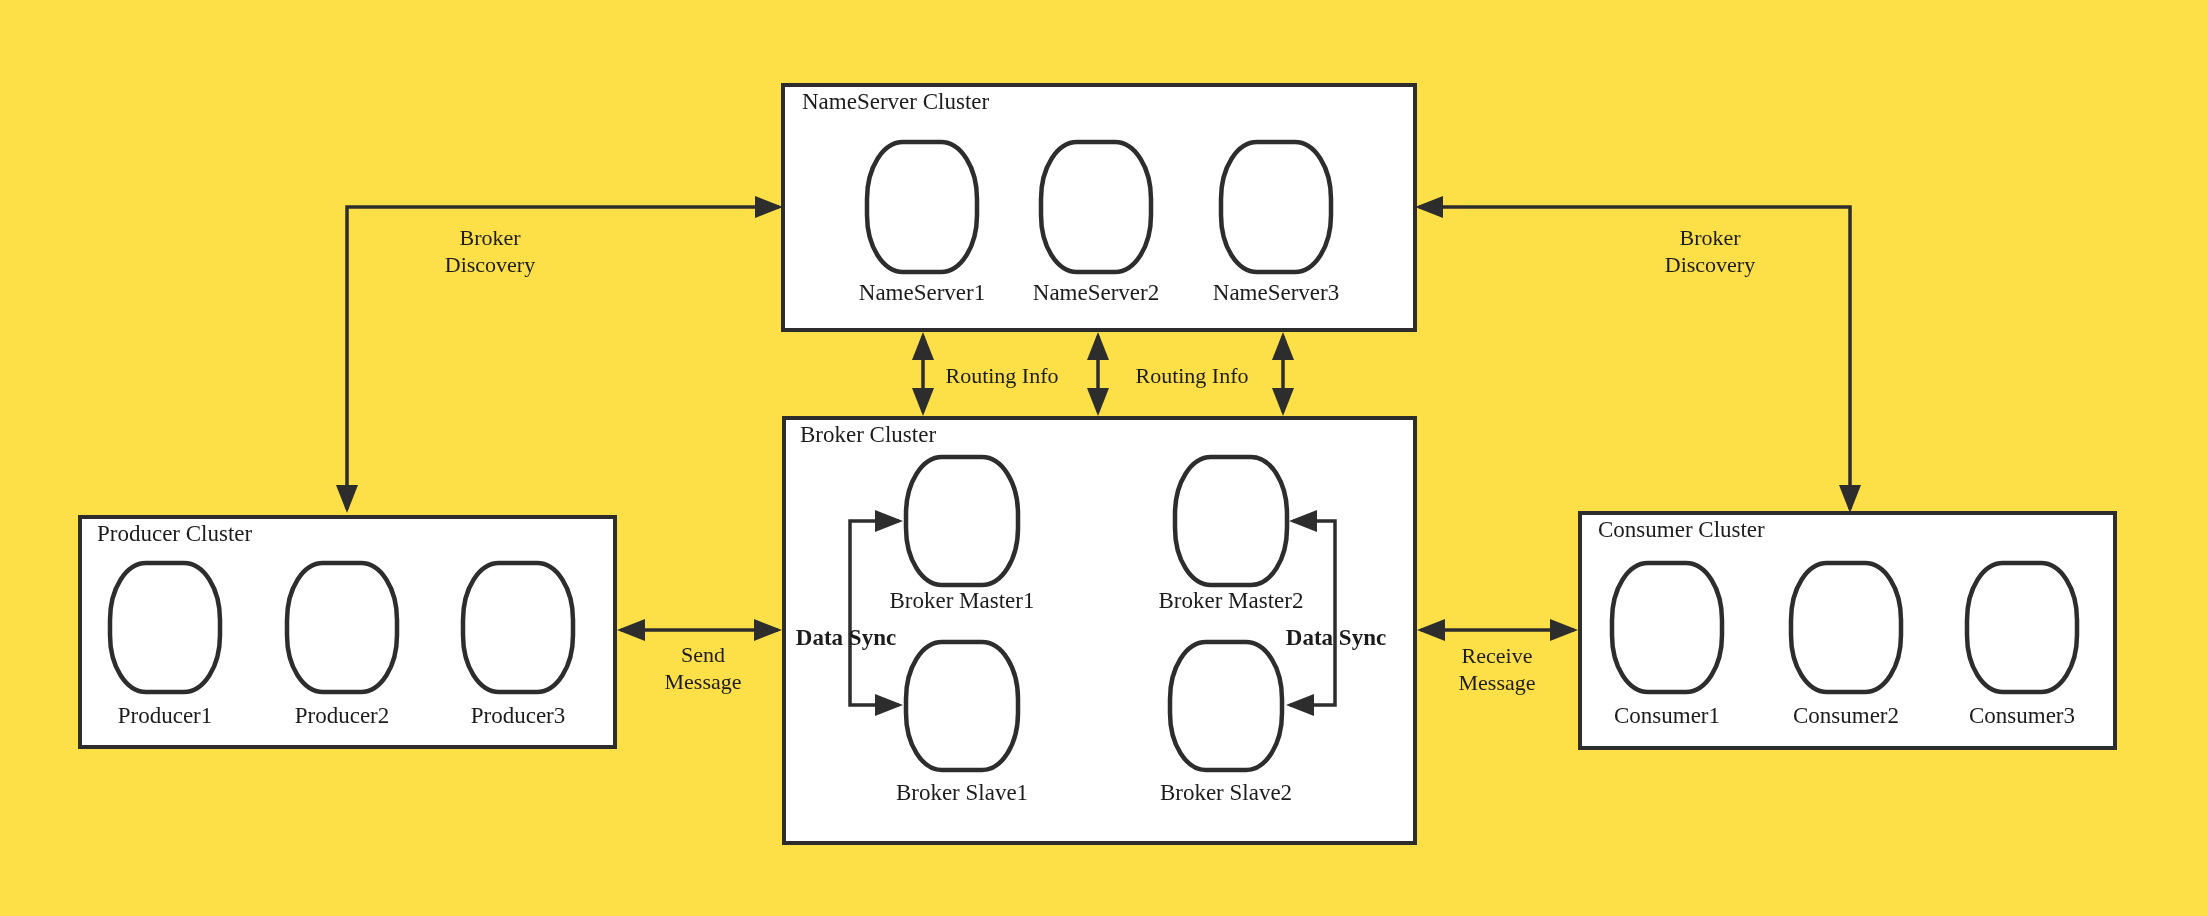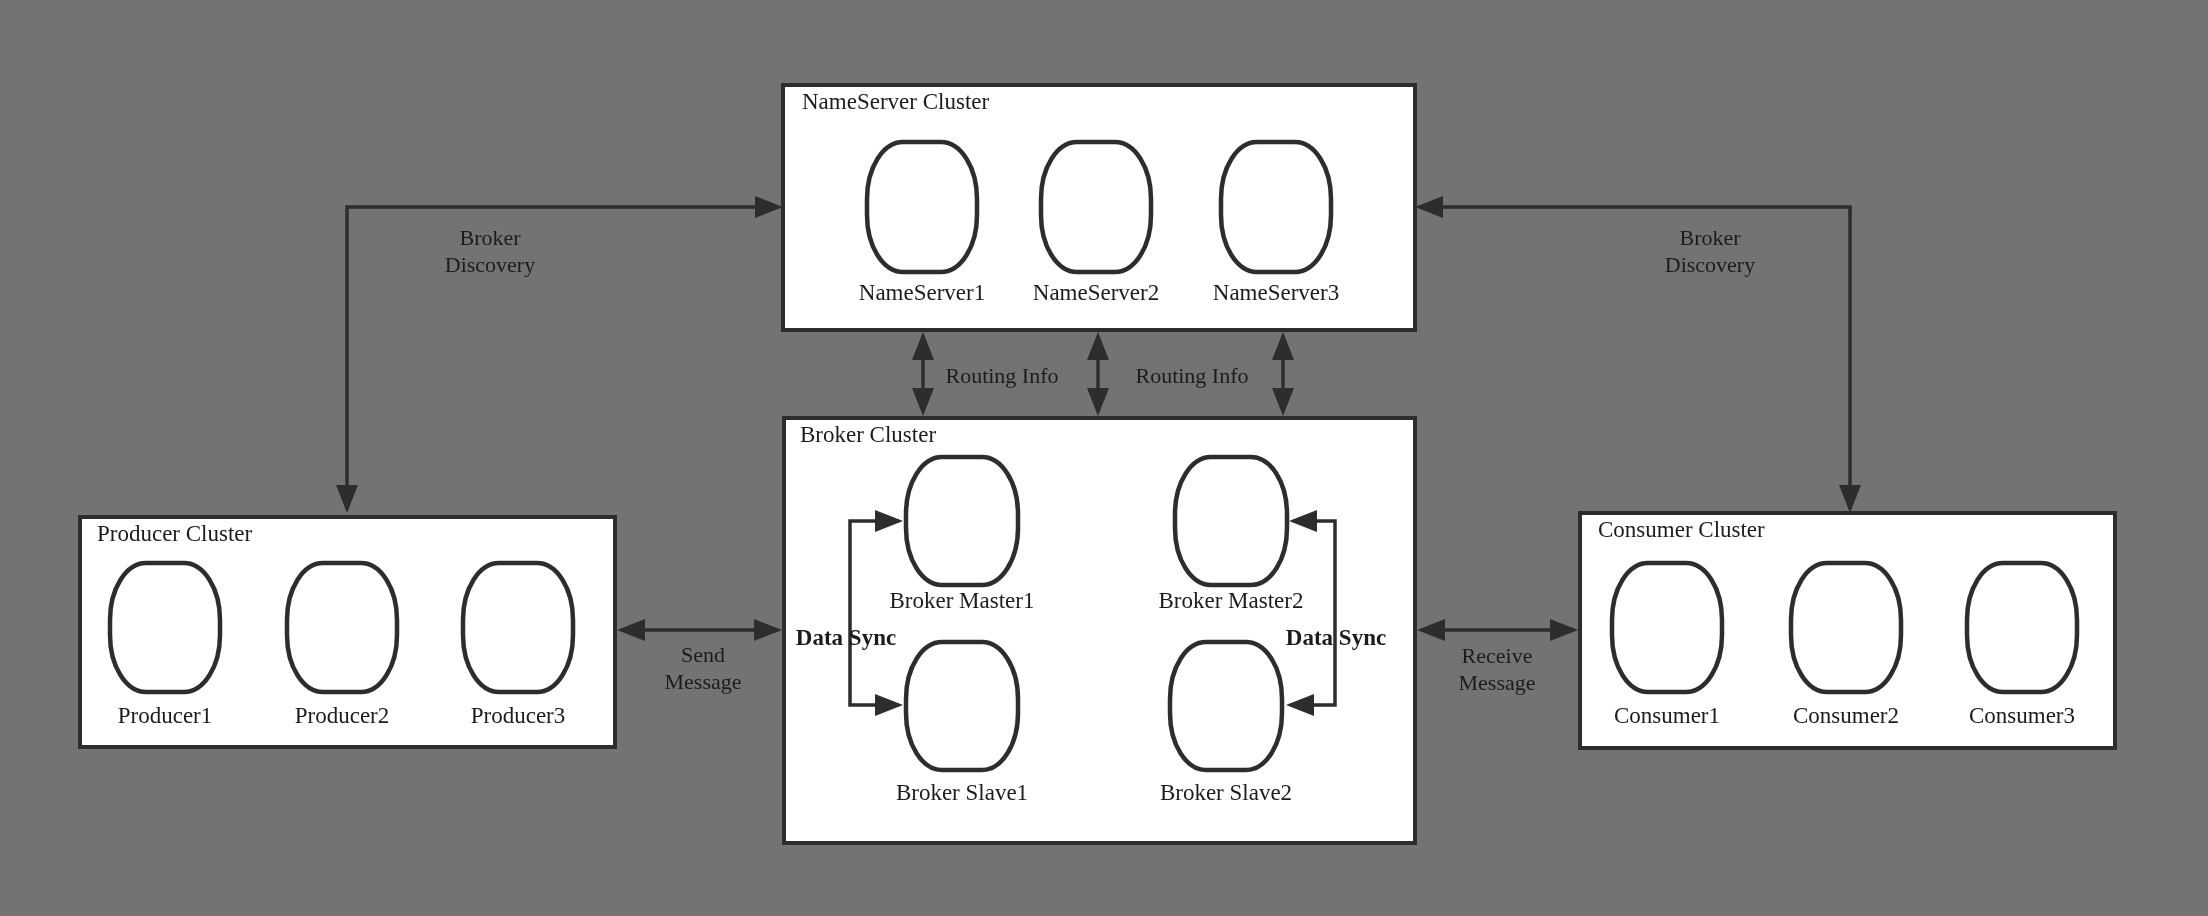--- a/index.html
+++ b/index.html
@@ -4,21 +4,21 @@
 <style>
   html, body {
     margin: 0;
     padding: 0;
     background: #ffffff;
   }
   .diagram-stage {
     position: relative;
     width: 2208px;
     height: 916px;
-    background: #737373;
+    background: #fde047;
     overflow: hidden;
   }
   svg {
     display: block;
   }
   .box {
     fill: #ffffff;
     stroke: #2d2d2d;
     stroke-width: 4;
   }

